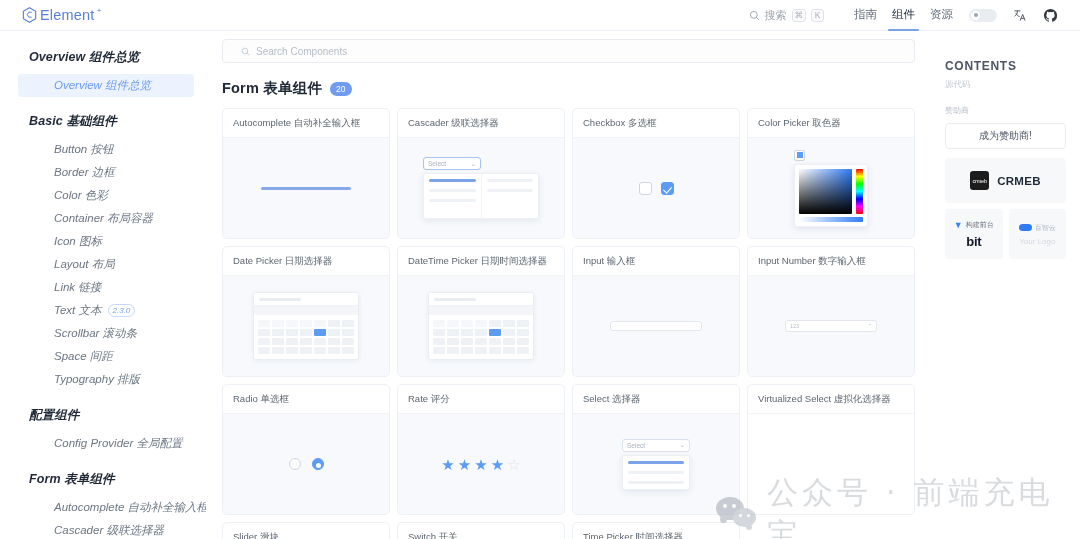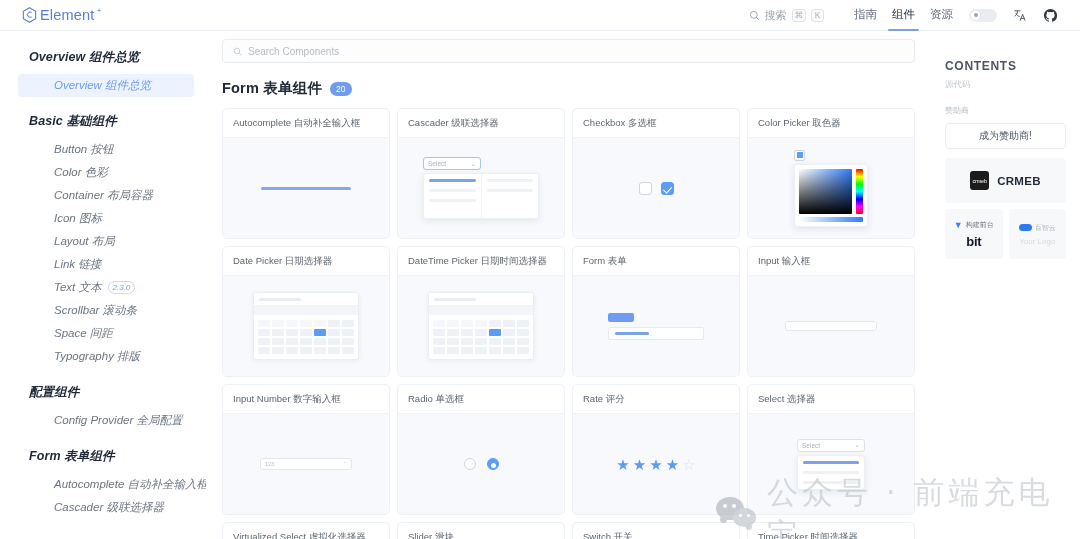--- a/index.html
+++ b/index.html
@@ -87,21 +87,21 @@
 
   
   .main {
     position: absolute; top: 31px; left: 206px; width: 725px; height: 508px;
     background: #ffffff; padding: 0; overflow: hidden;
   }
   .search-wrap { padding: 8px 16px 0 16px; }
   .search-box {
     height: 24px; border: 1px solid #e8ebef; border-radius: 4px;
     background: #fdfdfe; display: flex; align-items: center; gap: 6px;
-    padding: 0 10px;
+    padding: 0 18px;
   }
   .search-box .ph { font-size: 10px; color: #b6bdc6; }
   .page-head {
     display: flex; align-items: center; gap: 8px;
     margin: 16px 0 10px 16px;
   }
   .page-title { font-size: 14.5px; font-weight: bold; color: #1f2937; letter-spacing: .2px; }
   .count-badge {
     background: #6f9cf0; color: #fff; font-size: 8.5px;
     border-radius: 9px; padding: 1px 6px; line-height: 12px;
@@ -368,20 +368,23 @@
       <div class="side-title">Overview 组件总览</div>
       <div class="side-item active">
         <span>Overview 组件总览</span>
       </div>
     </div>
 
     <div class="side-group">
       <div class="side-title">Basic 基础组件</div>
       <div class="side-item">
         <span>Button 按钮</span>
+      </div>
+      <div class="side-item">
+        <span>Border 边框</span>
       </div>
       <div class="side-item">
         <span>Color 色彩</span>
       </div>
       <div class="side-item">
         <span>Container 布局容器</span>
       </div>
       <div class="side-item">
         <span>Icon 图标</span>
       </div>
@@ -579,31 +582,20 @@
                 <span class="cal-cell"></span>
               <span class="cal-cell"></span>
                 <span class="cal-cell"></span>
                 <span class="cal-cell"></span>
                 <span class="cal-cell"></span>
             </div>
           </div>
         </div>
       </div>
 
-      <div class="card">
-        <div class="card-title">Form 表单</div>
-        <div class="card-body">
-          <div style="display:flex;flex-direction:column;align-items:flex-start;gap:5px;">
-            <span style="width:26px;height:9px;background:#6f9cf0;border-radius:2px;display:block;"></span>
-            <div style="width:96px;height:13px;background:#fff;border:1px solid #e7ebf1;border-radius:2px;display:flex;align-items:center;padding-left:6px;">
-              <span style="width:34px;height:3px;background:#7ba3ea;border-radius:2px;display:block;"></span>
-            </div>
-          </div>
-        </div>
-      </div>
 
       <div class="card">
         <div class="card-title">Input 输入框</div>
         <div class="card-body">
           <div class="pv-input"></div>
         </div>
       </div>
 
       <div class="card">
         <div class="card-title">Input Number 数字输入框</div>

